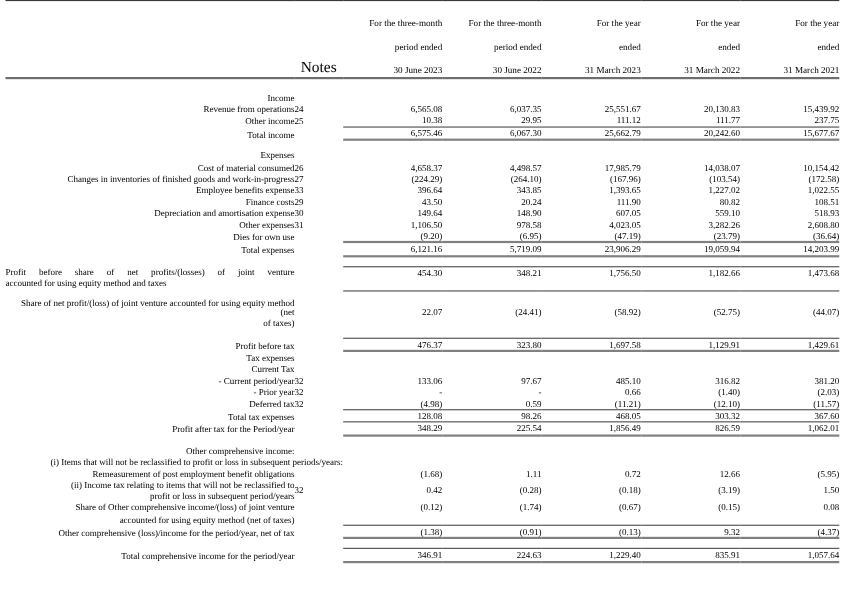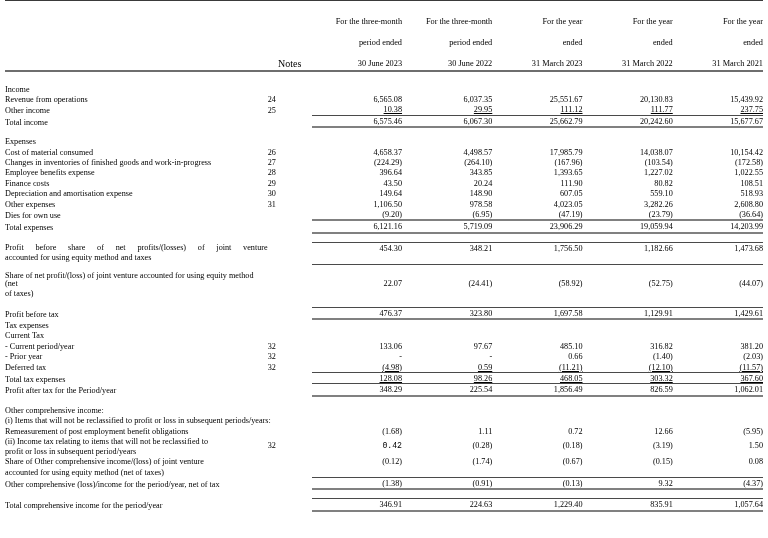--- a/index.html
+++ b/index.html
@@ -56,29 +56,29 @@
     text-align: right;
     font-weight: bold;
     font-size: 8.3px;
     line-height: 1.28;
     padding: 2px 2px 1px 2px;
     white-space: pre-line;
   }
   .hdr-notes {
     text-align: center;
     font-weight: bold;
-    font-size: 10px;
+    font-size: 14px;
     vertical-align: top;
     padding-top: 2px;
   }
 
   
   tr.row td { height: 10.4px; }
   td.label {
-    text-align: left;
+    text-align: right;
     padding-left: 1px;
     padding-right: 4px;
   }
   td.label.justify {
     text-align: justify;
     text-align-last: justify;
   }
   td.label.nowrapfit { white-space: nowrap; }
   td.notes {
     text-align: left;
@@ -86,21 +86,21 @@
   }
   td.num {
     text-align: right;
     padding-right: 4px;
     font-variant-numeric: tabular-nums;
   }
   .b { font-weight: bold; }
 
   
   .rt-thin  { border-top: 1.1px solid #4a4a4a; }
-  .rb-thin  { border-bottom: 1.1px solid #4a4a4a; text-decoration: underline; }
+  .rb-thin  { border-bottom: 1.1px solid #4a4a4a; }
   .rb-thick { border-bottom: 2.2px solid #808080; font-family: Liberation Serif, serif; }
 
   tr.spacer td { height: 8px; font-size: 0; line-height: 0; }
   tr.spacer-sm td { height: 4px; font-size: 0; line-height: 0; }
   tr.rule-only td { height: 3px; font-size: 0; line-height: 0; }
 
   .two-line {
     line-height: 1.18;
     margin-left: 48px;
   }
@@ -225,21 +225,21 @@
       <td class="label">Changes in inventories of finished goods and work-in-progress</td>
       <td class="notes">27</td>
       <td class="num">(224.29)</td>
       <td class="num">(264.10)</td>
       <td class="num">(167.96)</td>
       <td class="num">(103.54)</td>
       <td class="num">(172.58)</td>
     </tr>
     <tr class="row">
       <td class="label">Employee benefits expense</td>
-      <td class="notes">28</td>
+      <td class="notes">33</td>
       <td class="num">396.64</td>
       <td class="num">343.85</td>
       <td class="num">1,393.65</td>
       <td class="num">1,227.02</td>
       <td class="num">1,022.55</td>
     </tr>
     <tr class="row">
       <td class="label">Finance costs</td>
       <td class="notes">29</td>
       <td class="num">43.50</td>
@@ -449,21 +449,21 @@
       <td class="num">0.72</td>
       <td class="num">12.66</td>
       <td class="num">(5.95)</td>
     </tr>
     <tr class="row">
       <td class="label b" rowspan="2" style="vertical-align:top;padding-top:1px;line-height:1.18;margin-left:22px;">
         <span>(ii) Income tax relating to items that will not be reclassified to</span><br>
         <span>profit or loss in subsequent period/years</span>
       </td>
       <td class="notes" rowspan="2" style="vertical-align:middle;">32</td>
-      <td class="num" rowspan="2" style="vertical-align:middle;font-family:Liberation Mono, monospace;">0.42</td>
+      <td class="num" rowspan="2" style="vertical-align:middle;">0.42</td>
       <td class="num" rowspan="2" style="vertical-align:middle;">(0.28)</td>
       <td class="num" rowspan="2" style="vertical-align:middle;">(0.18)</td>
       <td class="num" rowspan="2" style="vertical-align:middle;">(3.19)</td>
       <td class="num" rowspan="2" style="vertical-align:middle;">1.50</td>
     </tr>
     <tr class="row"></tr>
 
     <tr class="row">
       <td class="label b">Share of Other comprehensive income/(loss) of joint venture</td>
       <td class="notes"></td>

